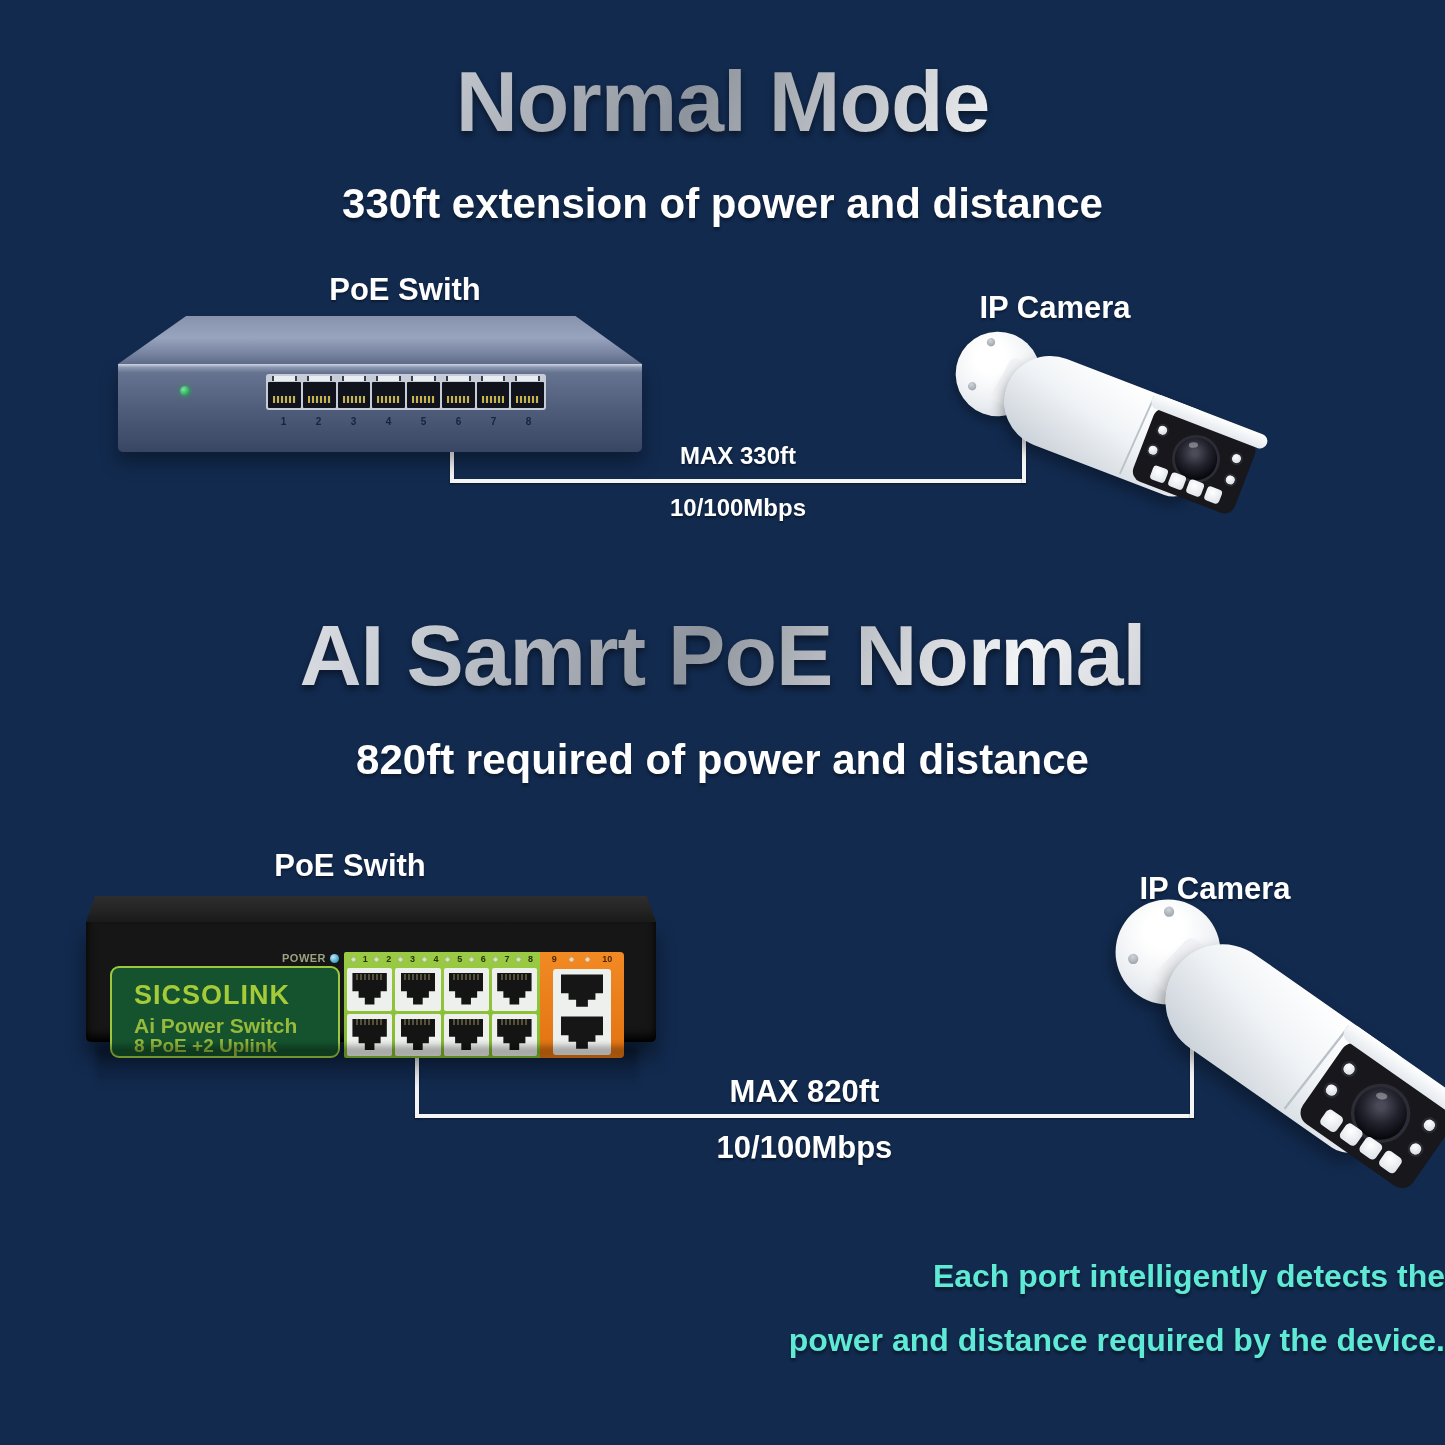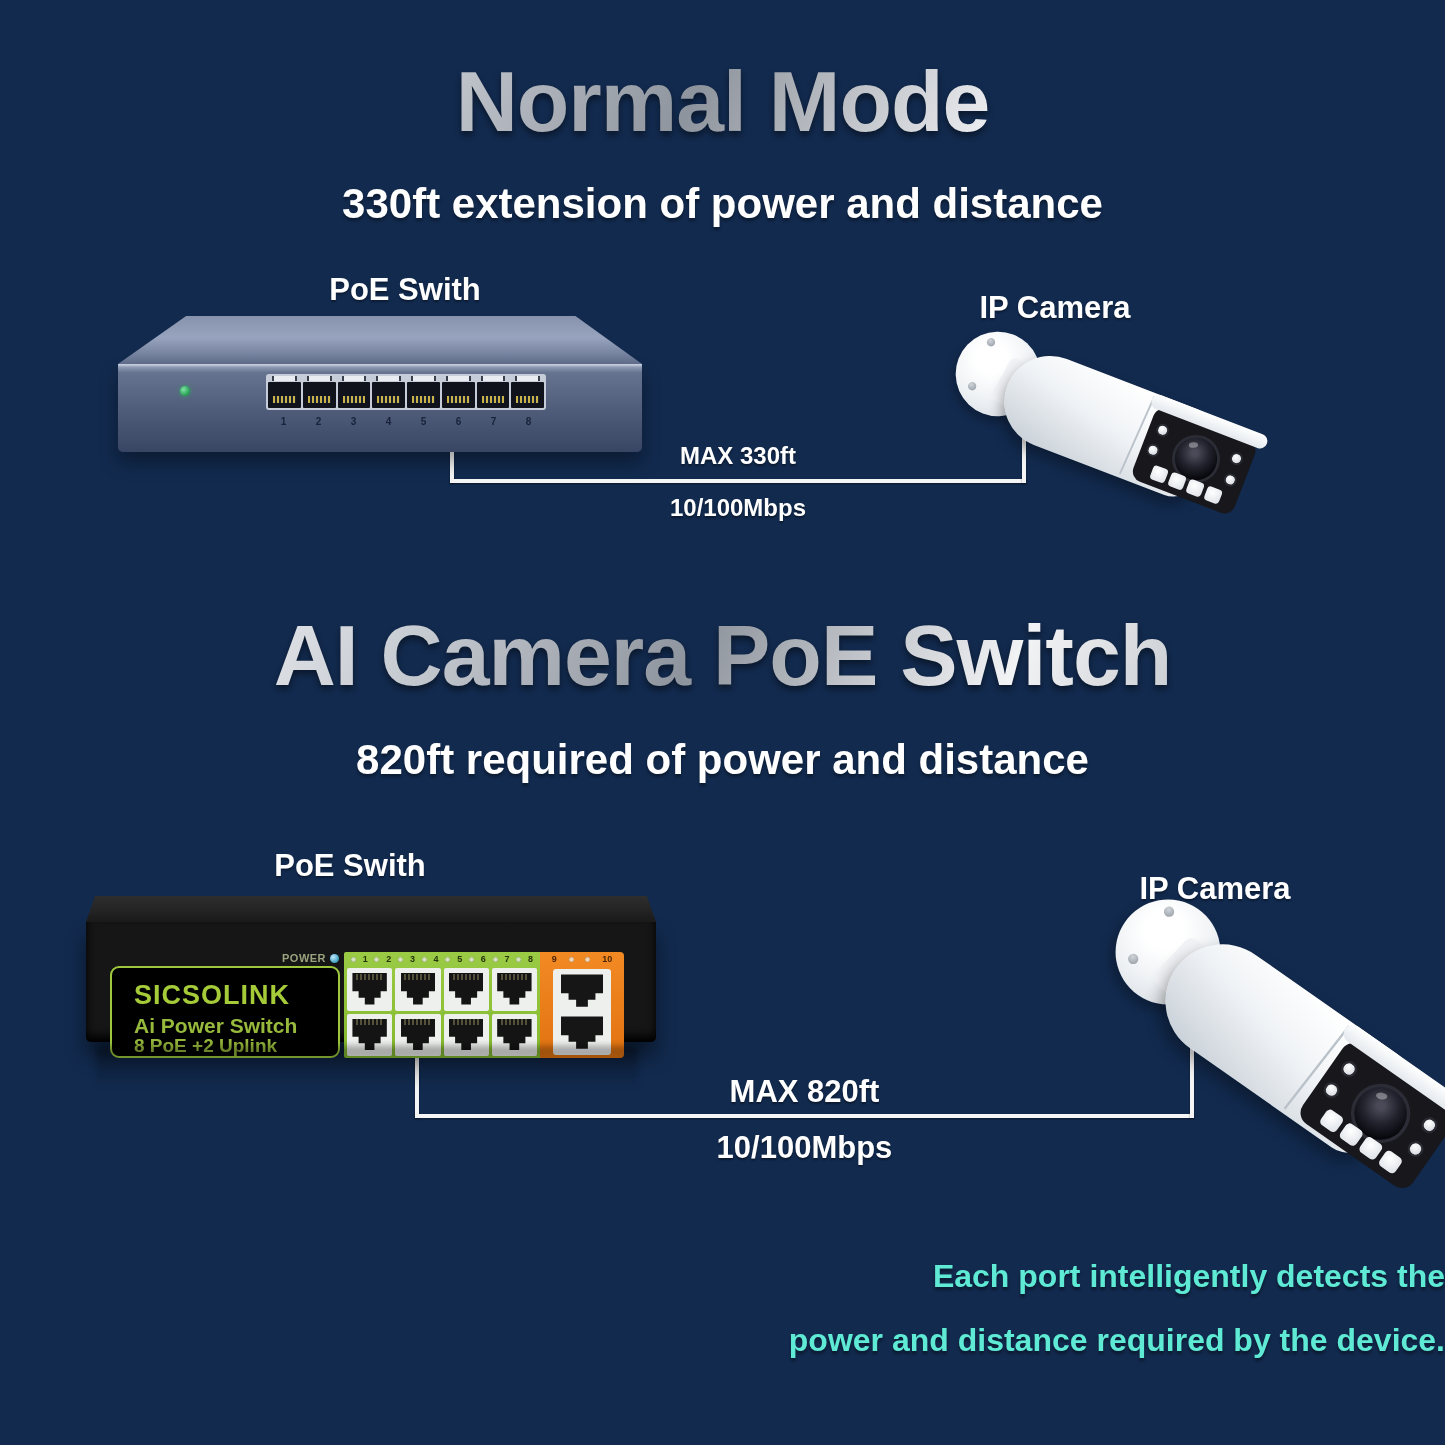--- a/index.html
+++ b/index.html
@@ -82,21 +82,21 @@
     position:absolute;left:0;top:26px;width:100%;height:120px;background:#161616;
     border-radius:0 0 5px 5px;box-shadow:inset 0 -6px 10px #000,0 14px 20px rgba(0,0,0,.45);
   }
   .sw2-reflection{
     position:absolute;left:10px;top:150px;width:95%;height:42px;
     background:linear-gradient(180deg,rgba(0,0,0,.35),rgba(0,0,0,0));
     filter:blur(3px);border-radius:6px;
   }
   .sw2-panel{
     position:absolute;left:24px;top:44px;width:230px;height:92px;
-    background:#000000;border:2px solid #9dc83e;border-radius:9px;box-sizing:border-box;
+    background:#14532d;border:2px solid #9dc83e;border-radius:9px;box-sizing:border-box;
   }
   .sw2-brand{position:absolute;left:22px;top:12px;font-size:27px;font-weight:bold;color:#a6cb39;letter-spacing:1px;}
   .sw2-model1{position:absolute;left:22px;top:46px;font-size:21px;font-weight:bold;color:#97b93c;}
   .sw2-model2{position:absolute;left:22px;top:67px;font-size:19px;font-weight:bold;color:#97b93c;}
   .sw2-power{
     position:absolute;left:196px;top:30px;display:flex;align-items:center;gap:4px;
     font-size:11px;font-weight:bold;color:#9aa37e;letter-spacing:.5px;
   }
   .sw2-power-dot{width:9px;height:9px;border-radius:50%;background:radial-gradient(circle at 35% 35%,#bfe9ff,#3e9fc0 70%);}
   .sec-green{
@@ -256,21 +256,21 @@
     </div>
   </div>
 
   <div class="cline" style="left:450px;top:424px;width:4px;height:59px;"></div>
   <div class="cline" style="left:450px;top:479px;width:576px;height:4px;"></div>
   <div class="cline" style="left:1022px;top:402px;width:4px;height:81px;"></div>
 
   <div class="line-label" style="left:450px;top:442px;width:576px;">MAX 330ft</div>
   <div class="line-label" style="left:450px;top:494px;width:576px;">10/100Mbps</div>
 
-  <div class="big-title t2">AI Camera PoE Switch</div>
+  <div class="big-title t2">AI Samrt PoE Normal</div>
   <div class="subtitle s2">820ft required of power and distance</div>
 
   <div class="dev-label" style="left:225px;top:848px;width:250px;">PoE Swith</div>
   <div class="dev-label" style="left:1090px;top:871px;width:250px;">IP Camera</div>
 
   <div class="sw2">
     <div class="sw2-bevel"></div>
     <div class="sw2-body">
       <div class="sw2-panel">
         <div class="sw2-brand">SICSOLINK</div>

